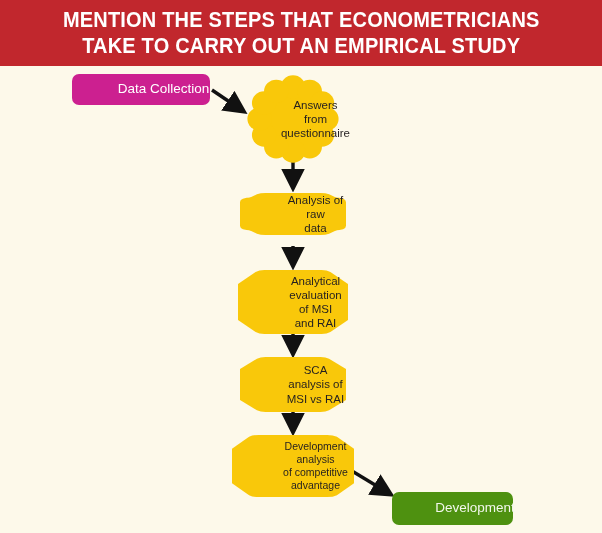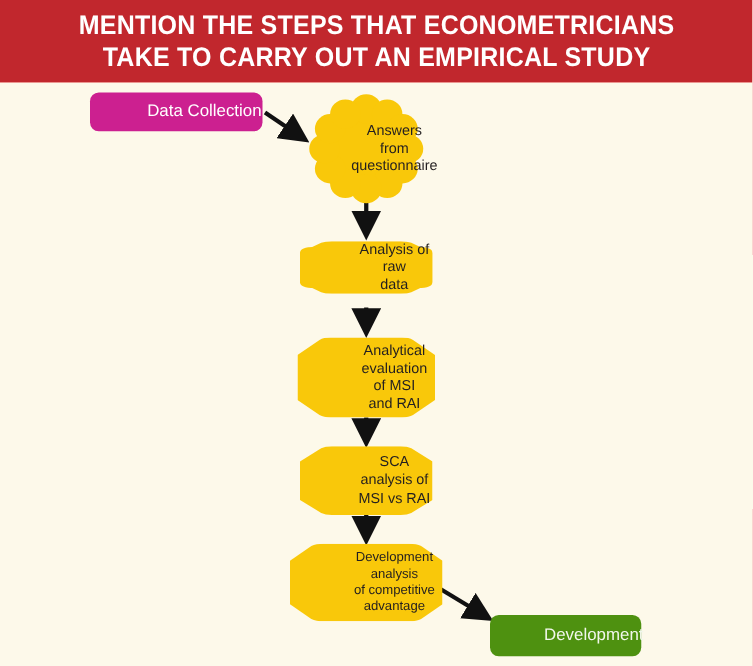--- a/index.html
+++ b/index.html
@@ -8,21 +8,21 @@
     background: #ffffff;
   }
   body {
     font-family: "Liberation Sans", sans-serif;
   }
   #page {
     position: relative;
     width: 602px;
     height: 533px;
     overflow: hidden;
-    background: #ef4444;
+    background: #22c55e;
   }
   
   #header-banner {
     position: absolute;
     left: 0;
     top: 0;
     width: 602px;
     height: 66px;
     background: #c1272d;
     display: flex;

